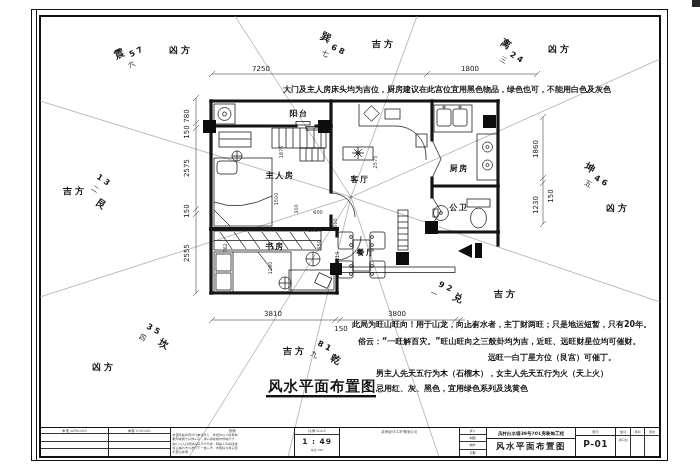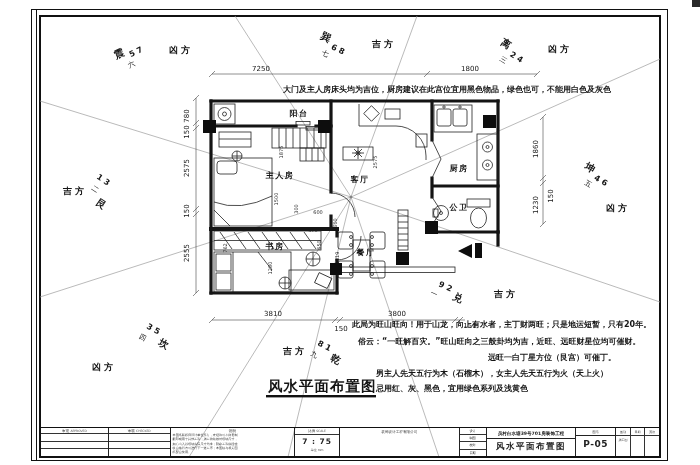--- a/index.html
+++ b/index.html
@@ -349,39 +349,39 @@
   <div class="c" style="width:125px">
     <div class="h">说明</div>
     <div class="nl">本图纸版权归设计单位所有，未经许可不得复制</div>
     <div class="nl">翻印或用于其他工程；施工前须核对现场尺寸，</div>
     <div class="nl">如有出入以现场实际尺寸为准；隐蔽工程须经验</div>
     <div class="nl">收合格后方可进行下一道工序；本图须与相关图</div>
     <div class="nl">纸配合使用。</div>
   </div>
   <div class="c" style="width:45px">
     <div class="scl"><span>比例</span> <span class="sub">SCALE</span></div>
-    <div class="sclv">7 : 75</div>
+    <div class="sclv">1 : 49</div>
     <div class="unit"><span>单位</span> <span>mm</span></div>
   </div>
   <div class="c" style="width:120px">
     <div class="co">装饰设计工程有限公司</div>
   </div>
   <div class="c" style="width:27px">
     <div class="st">设计</div>
     <div class="st">制图</div>
     <div class="st">校对</div>
     <div class="st">日期</div>
   </div>
   <div class="c" style="width:90px">
     <div class="prj">员村白水塘39号701房装饰工程</div>
     <div class="dwg">风水平面布置图</div>
   </div>
   <div class="c" style="width:40px">
     <div class="nol">图号</div>
-    <div class="nov">P-05</div>
+    <div class="nov">P-01</div>
   </div>
   <div class="c c9" style="width:43px;border-right:none">
     <div class="col">
       <div class="ct">图别</div>
       <div class="cb">施工图</div>
     </div>
     <div class="col">
       <div class="ct">日期</div>
       <div class="cb"></div>
     </div>

